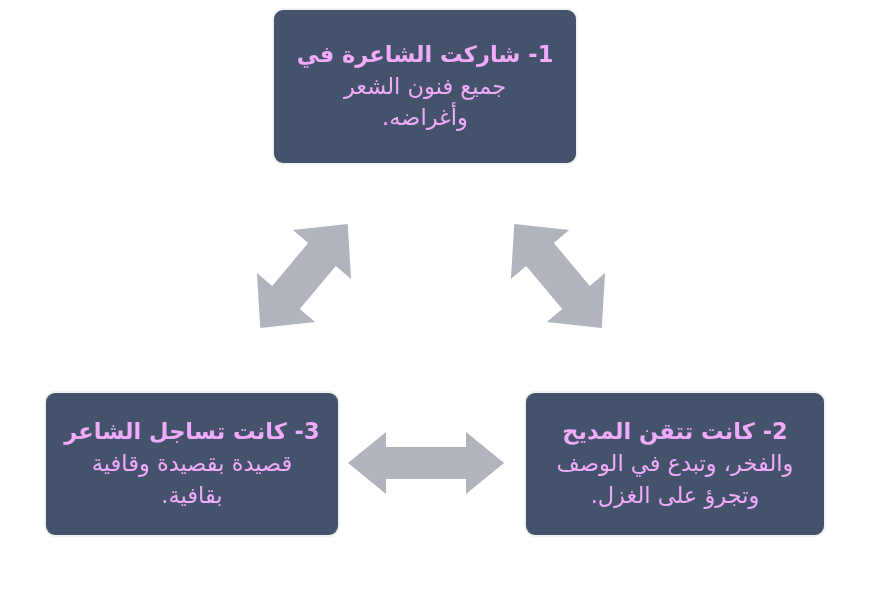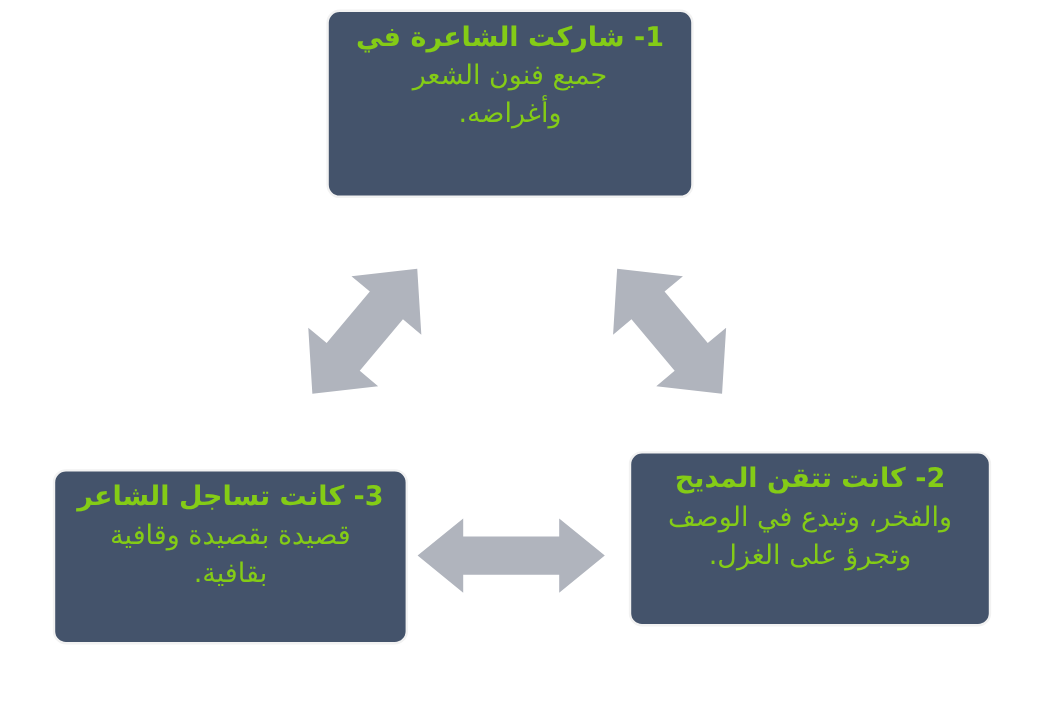--- a/index.html
+++ b/index.html
@@ -18,25 +18,25 @@
   }
 
   
   .node {
     position: absolute;
     box-sizing: border-box;
     background: #44536B;
     border: 2px solid #f2f2f2;
     border-radius: 11px;
     display: flex;
-    align-items: flex-start;
+    align-items: center;
     justify-content: center;
     text-align: center;
     direction: rtl;
-    color: #84cc16;
+    color: #f0abfc;
     padding: 6px 12px;
   }
   .node-text {
     display: block;
     width: 100%;
     font-size: 22.5px;
     line-height: 1.42;
     letter-spacing: 0;
     white-space: pre-line;
     word-break: normal;
@@ -46,21 +46,21 @@
   }
 
   #node-1 {
     left: 272px;
     top: 8px;
     width: 306px;
     height: 157px;
   }
   #node-2 {
     left: 524px;
-    top: 376px;
+    top: 391px;
     width: 302px;
     height: 146px;
   }
   #node-3 {
     left: 44px;
     top: 391px;
     width: 296px;
     height: 146px;
   }
 

